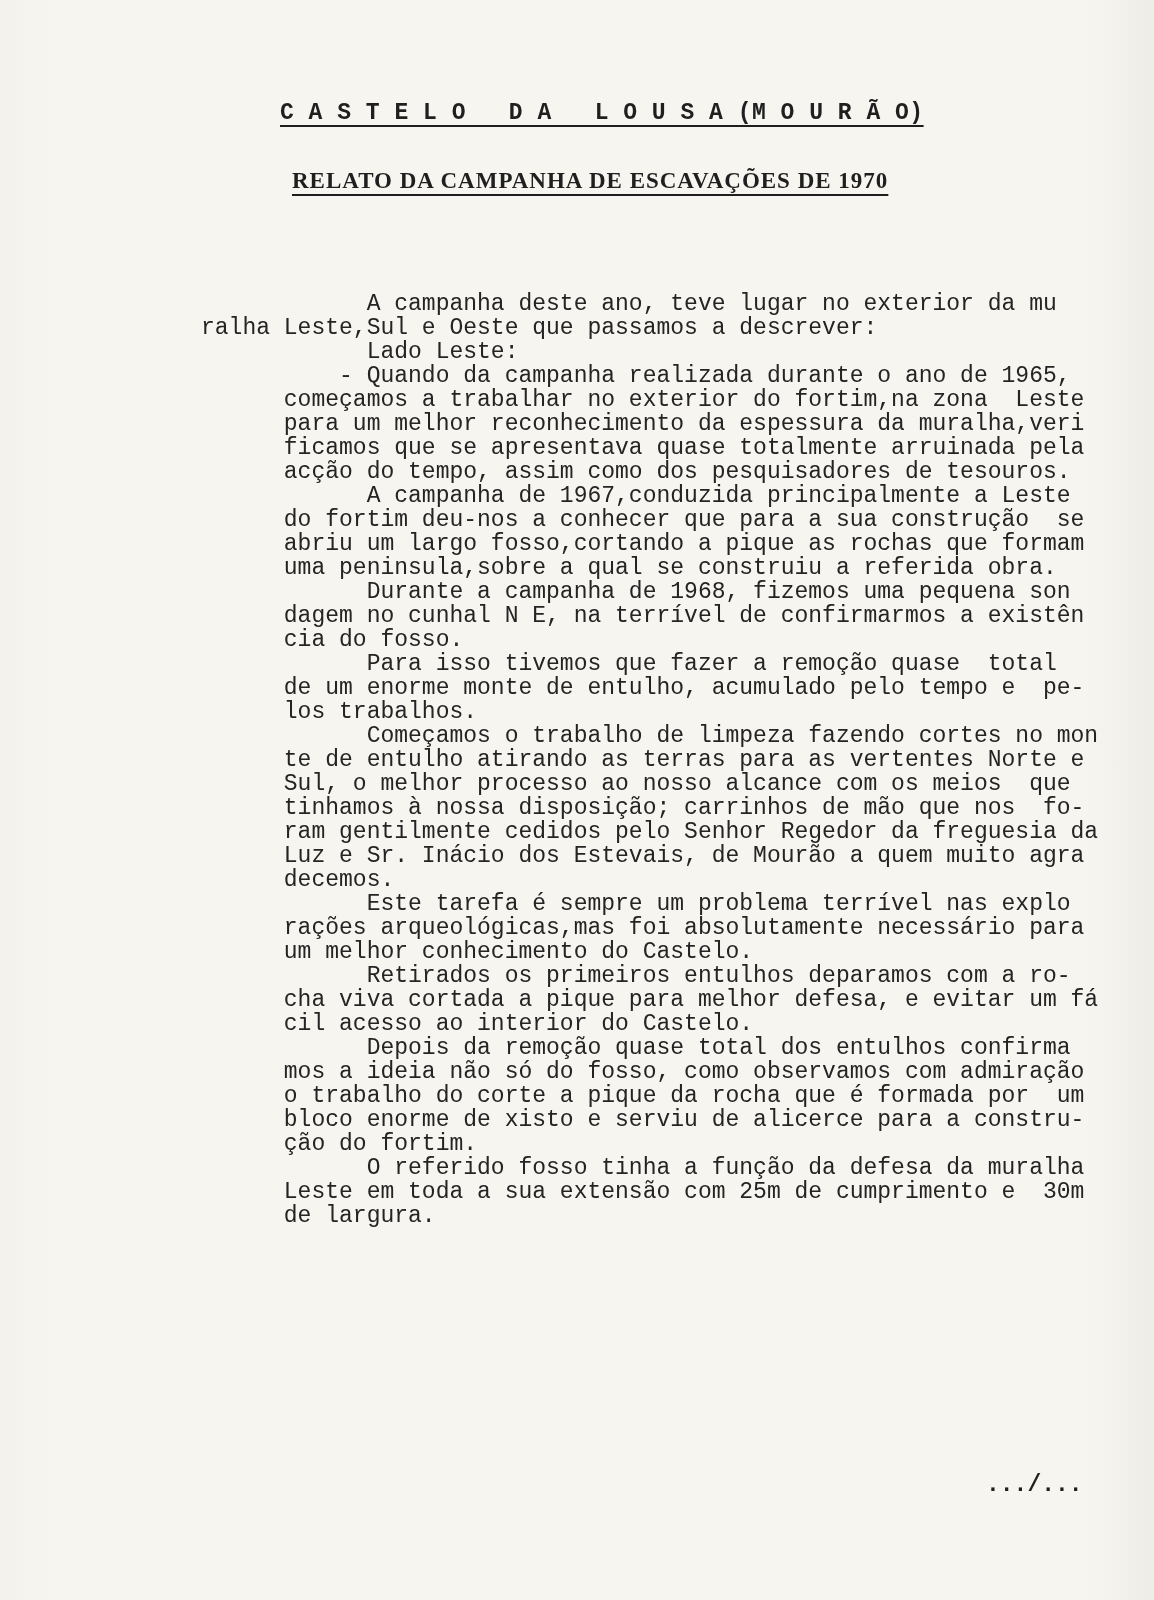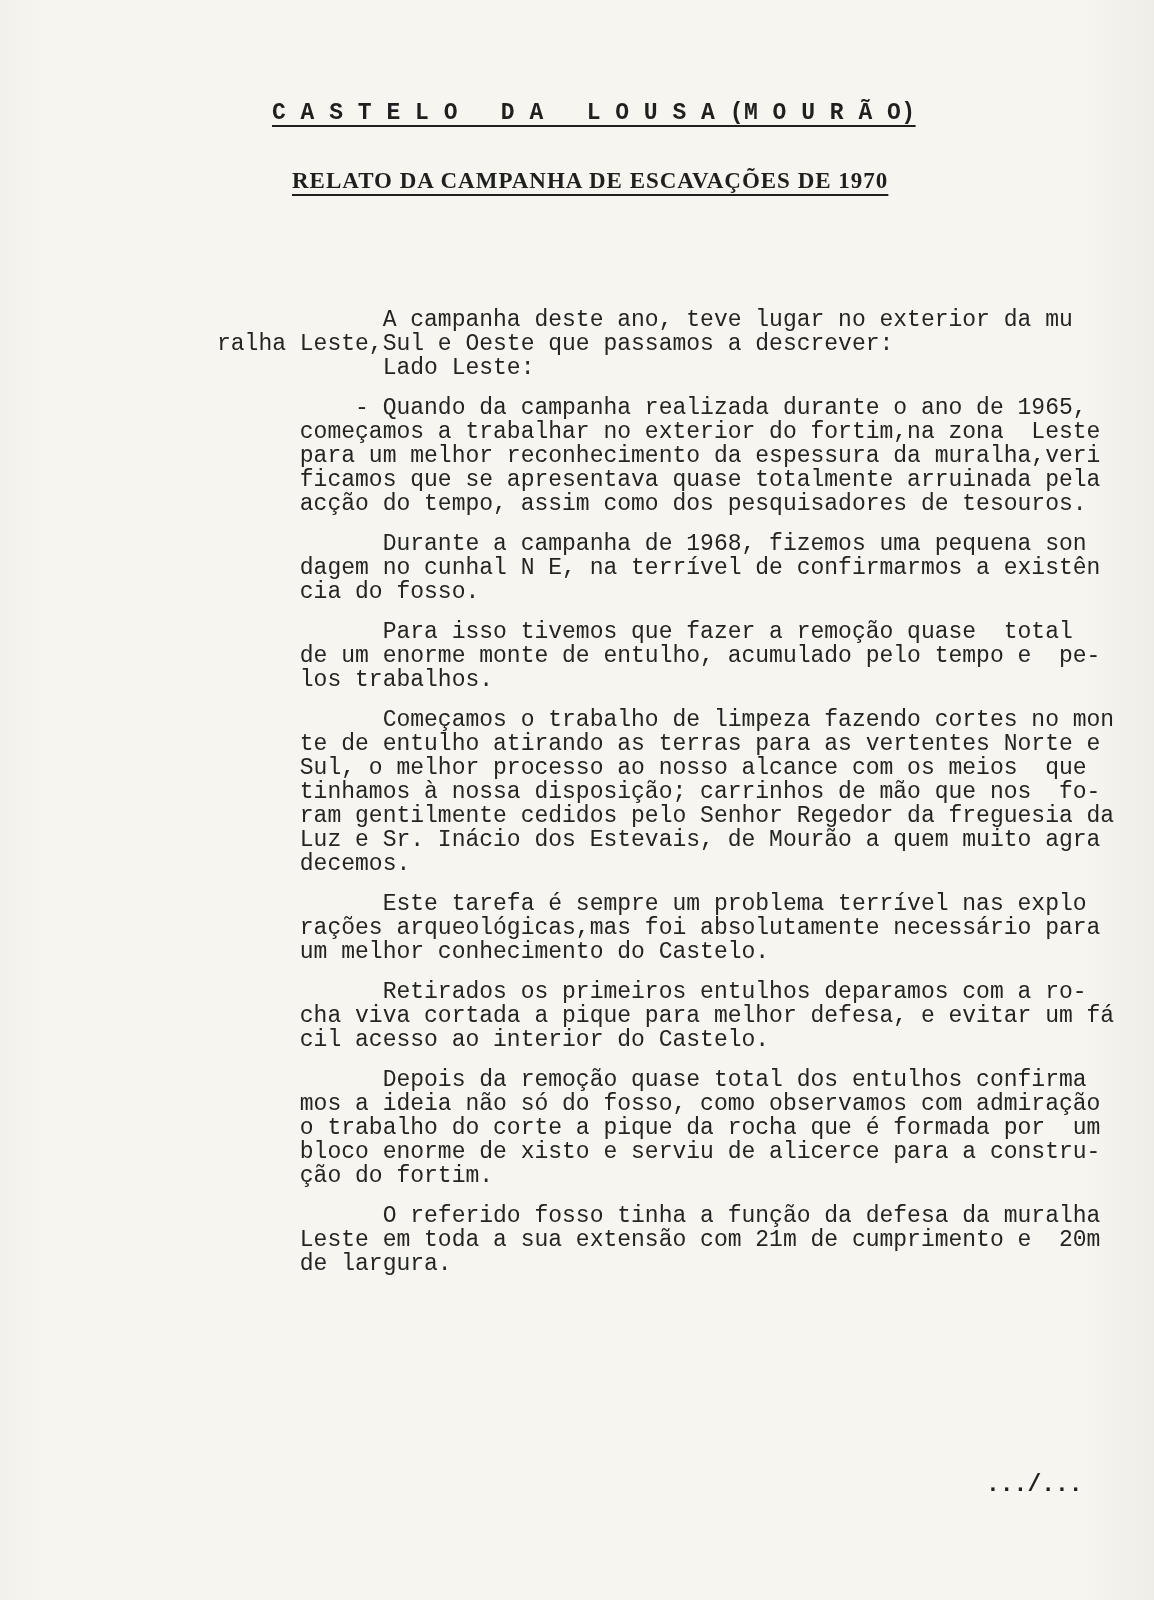--- a/index.html
+++ b/index.html
@@ -15,21 +15,21 @@
     background:
       linear-gradient(90deg, #f2f1ec 0%, #f6f5f0 4%, #f6f5f0 94%, #eeede8 100%),
       #f6f5f0;
     color: #262626;
     font-family: "Liberation Mono", "DejaVu Sans Mono", monospace;
     overflow: hidden;
   }
   .doc-title {
     position: absolute;
     top: 100px;
-    left: 272px;
+    left: 280px;
     font-size: 23px;
     font-weight: 700;
     letter-spacing: 0.5px;
     white-space: pre;
     color: #1f1f1f;
     text-decoration: underline;
     text-decoration-thickness: 2px;
     text-underline-offset: 6px;
   }
   .doc-subtitle {
@@ -50,21 +50,21 @@
     position: absolute;
     top: 292px;
     left: 201px;
     width: 920px;
     font-size: 23px;
     line-height: 24px;
     color: #242424;
   }
   .paragraph {
     white-space: pre;
-    margin: 16px;
+    margin: 0;
   }
   .continuation-mark {
     position: absolute;
     top: 1472px;
     left: 986px;
     font-size: 23px;
     font-weight: 700;
     white-space: pre;
     color: #1f1f1f;
   }
@@ -79,20 +79,24 @@
 
   <div class="doc-body">
       <div class="paragraph">            A campanha deste ano, teve lugar no exterior da mu
 ralha Leste,Sul e Oeste que passamos a descrever:
             Lado Leste:</div>
       <div class="paragraph">          - Quando da campanha realizada durante o ano de 1965,
       começamos a trabalhar no exterior do fortim,na zona  Leste
       para um melhor reconhecimento da espessura da muralha,veri
       ficamos que se apresentava quase totalmente arruinada pela
       acção do tempo, assim como dos pesquisadores de tesouros.</div>
+      <div class="paragraph">            A campanha de 1967,conduzida principalmente a Leste
+      do fortim deu-nos a conhecer que para a sua construção  se
+      abriu um largo fosso,cortando a pique as rochas que formam
+      uma peninsula,sobre a qual se construiu a referida obra.</div>
       <div class="paragraph">            Durante a campanha de 1968, fizemos uma pequena son
       dagem no cunhal N E, na terrível de confirmarmos a existên
       cia do fosso.</div>
       <div class="paragraph">            Para isso tivemos que fazer a remoção quase  total
       de um enorme monte de entulho, acumulado pelo tempo e  pe-
       los trabalhos.</div>
       <div class="paragraph">            Começamos o trabalho de limpeza fazendo cortes no mon
       te de entulho atirando as terras para as vertentes Norte e
       Sul, o melhor processo ao nosso alcance com os meios  que
       tinhamos à nossa disposição; carrinhos de mão que nos  fo-
@@ -104,18 +108,18 @@
       um melhor conhecimento do Castelo.</div>
       <div class="paragraph">            Retirados os primeiros entulhos deparamos com a ro-
       cha viva cortada a pique para melhor defesa, e evitar um fá
       cil acesso ao interior do Castelo.</div>
       <div class="paragraph">            Depois da remoção quase total dos entulhos confirma
       mos a ideia não só do fosso, como observamos com admiração
       o trabalho do corte a pique da rocha que é formada por  um
       bloco enorme de xisto e serviu de alicerce para a constru-
       ção do fortim.</div>
       <div class="paragraph">            O referido fosso tinha a função da defesa da muralha
-      Leste em toda a sua extensão com 21m de cumprimento e  20m
+      Leste em toda a sua extensão com 25m de cumprimento e  30m
       de largura.</div>
     </div>
 
   <div class="continuation-mark">.../...</div>
 </div>
 
 </body></html>

